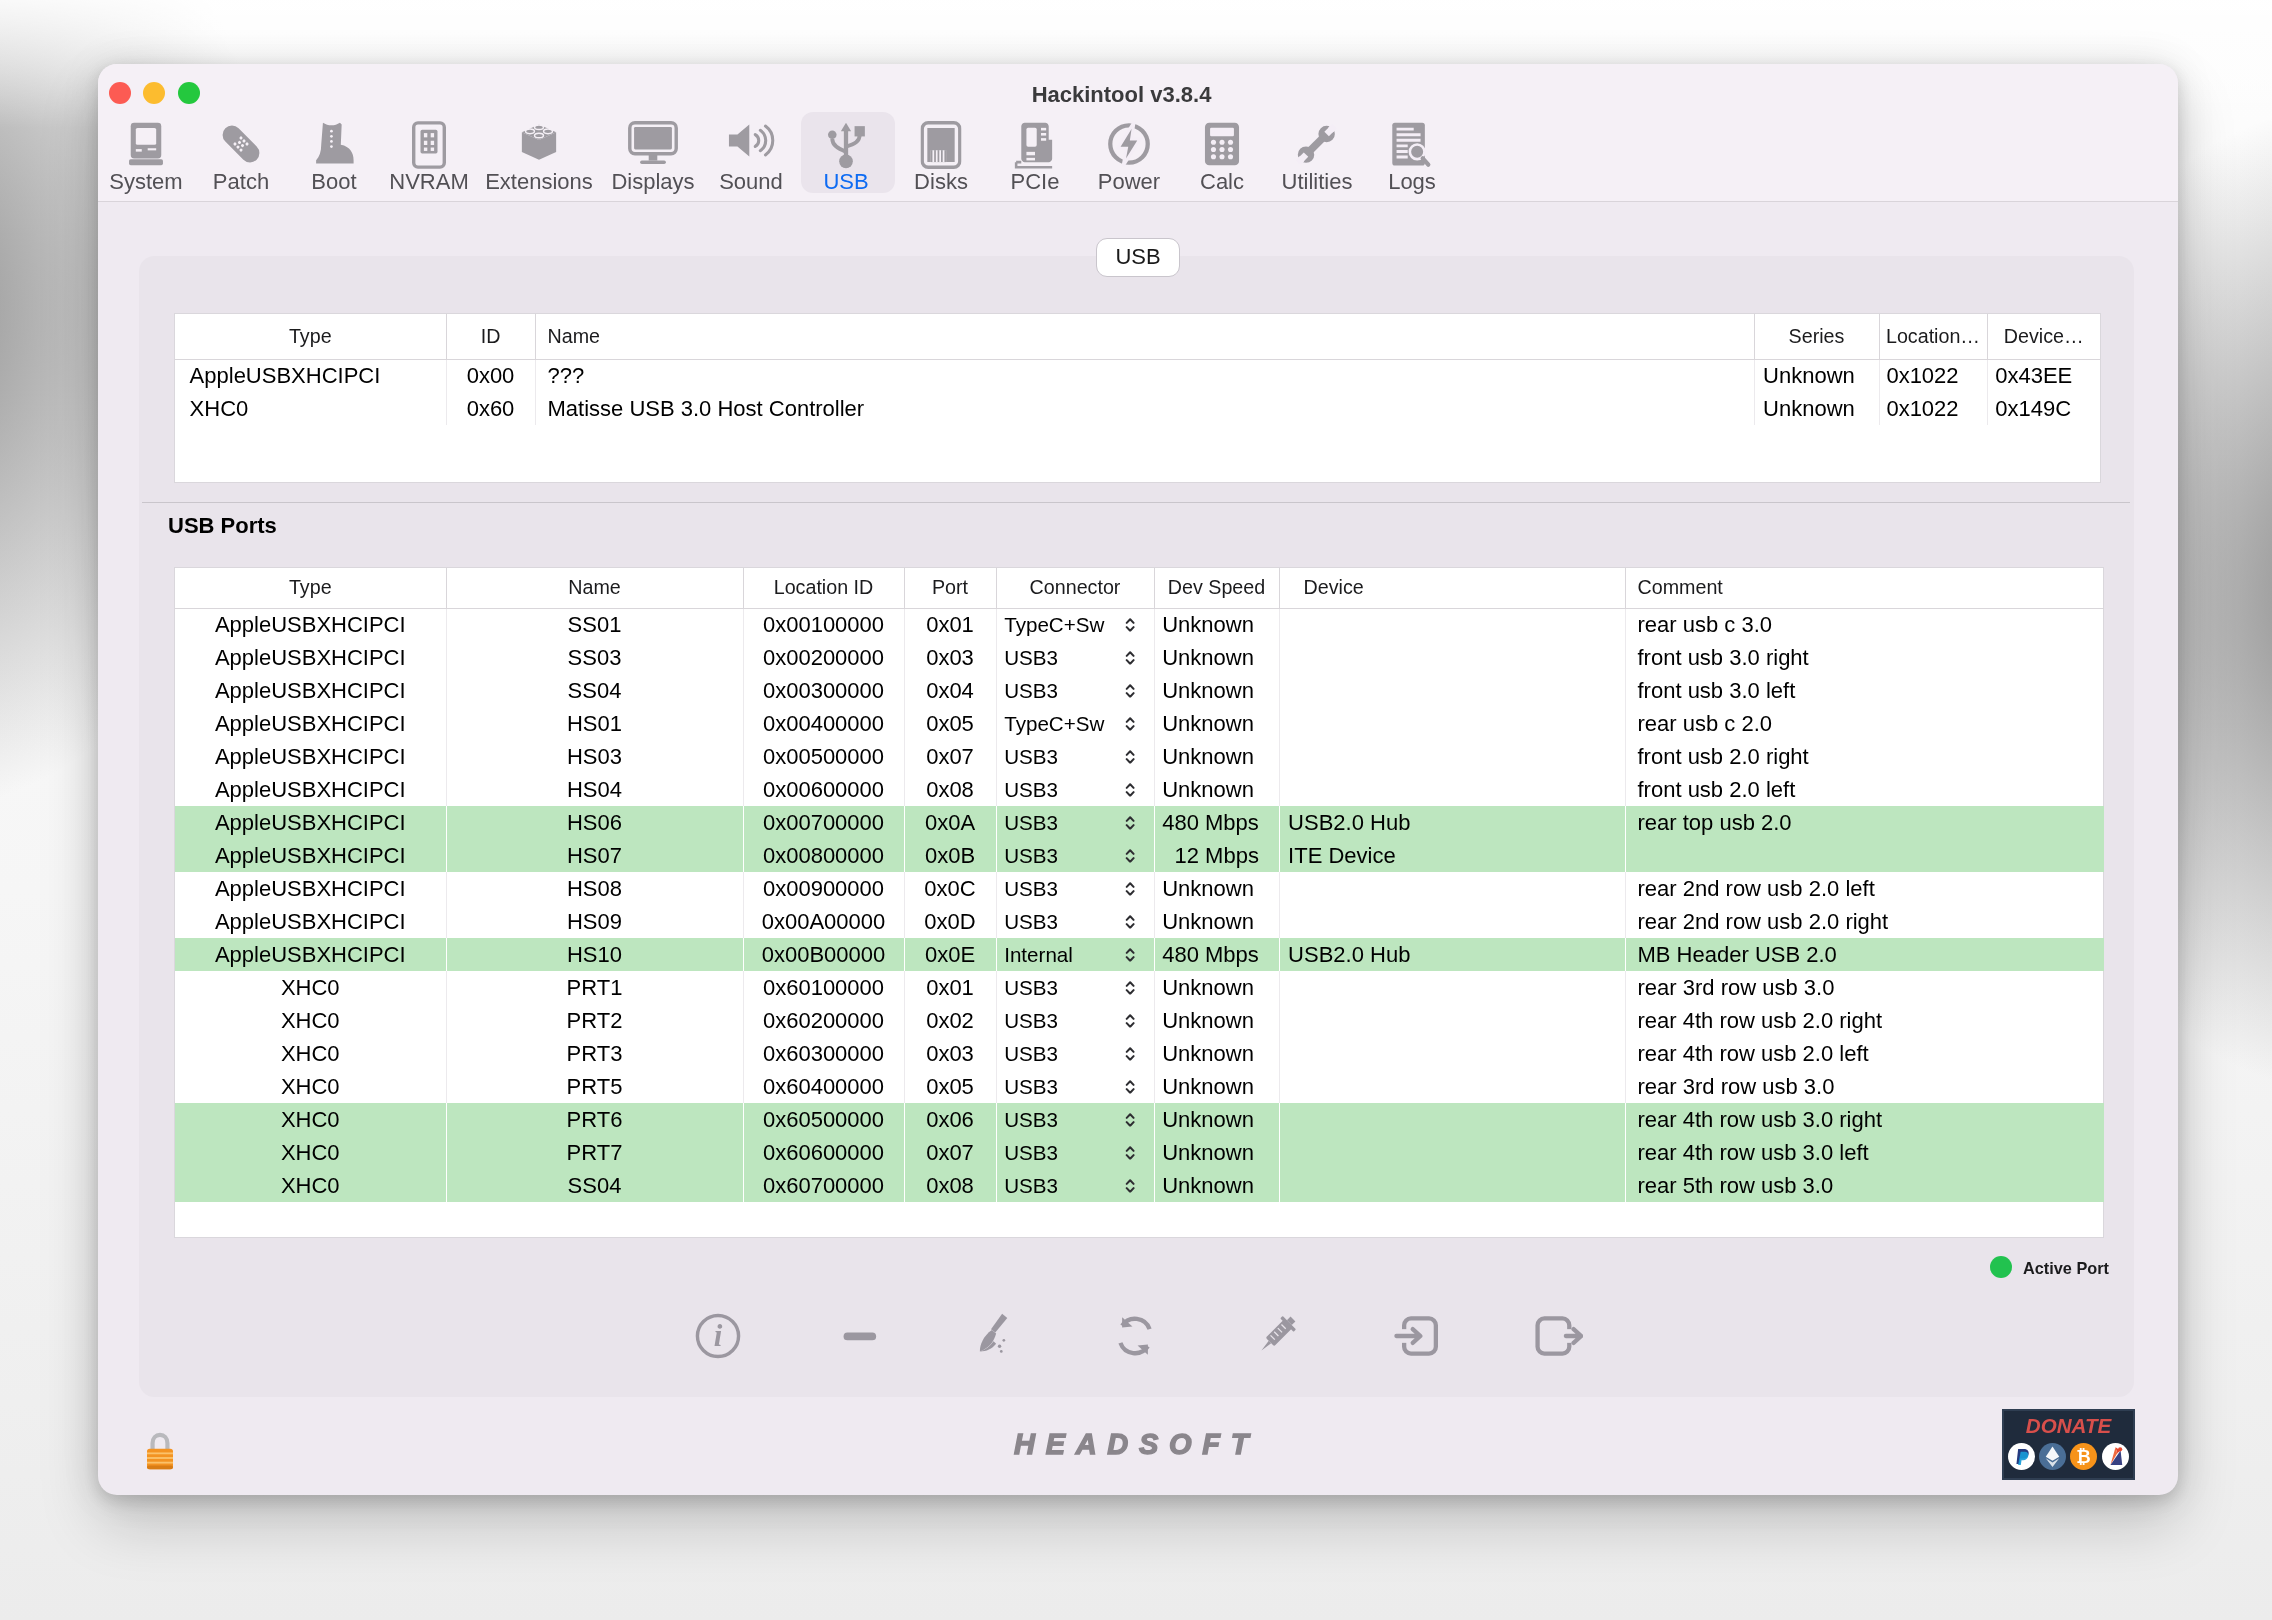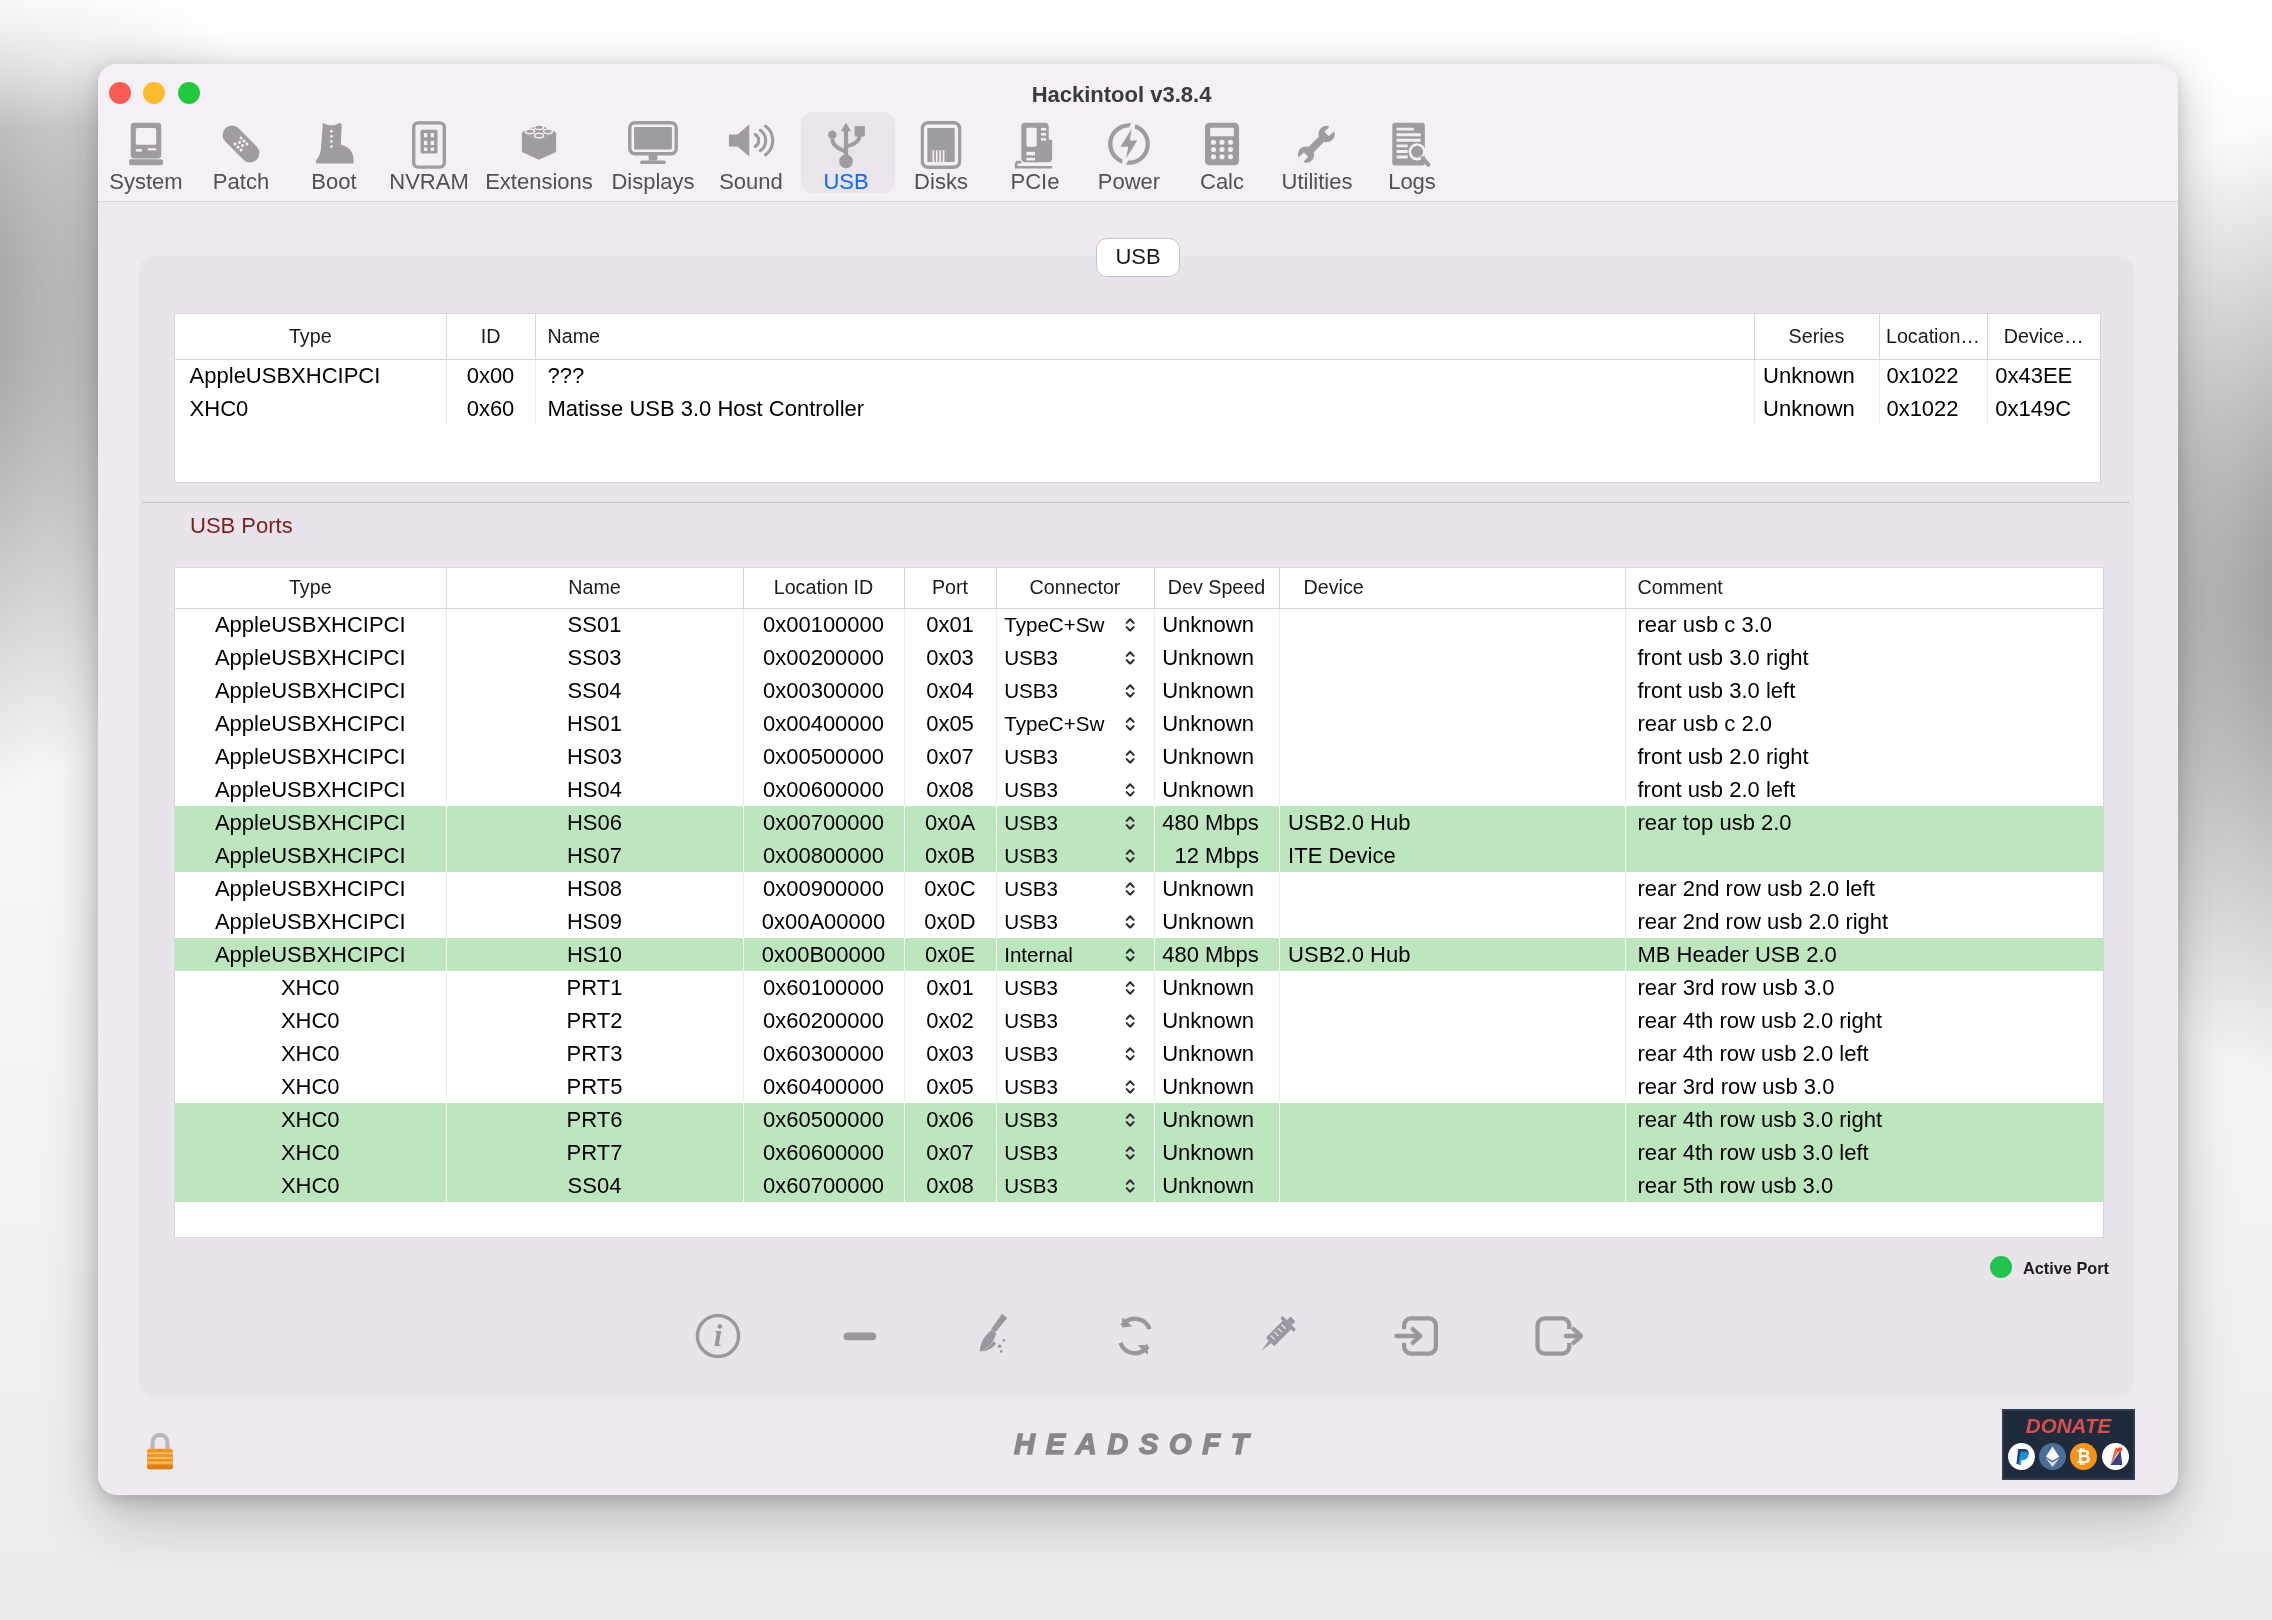--- a/index.html
+++ b/index.html
@@ -53,21 +53,21 @@
 .cc { text-align:center; }
 .cl { text-align:left; padding-left:12px; }
 .hl { text-align:left; padding-left:12px; }
 .t1 { left:35px; top:57px; width:1927px; height:170px; }
 .t1 th { height:45px; }
 .t1 td { height:33px; }
 .t2 { left:35px; top:311px; width:1930px; height:671px; }
 .t2 th { height:40px; }
 .t2 td { height:33px; }
 .sep { position:absolute; left:3.4px; top:246px; width:1988px; height:0.9px; background:#c9c5cb; }
-.usbports { position:absolute; left:51px; top:257px; font-size:22px; font-weight:400; color:#7f1d1d; }
+.usbports { position:absolute; left:29px; top:257px; font-size:22px; font-weight:700; color:#000000; }
 .conn { position:relative; padding-left:7.7px; font-size:20.6px; text-align:left; }
 .updn { position:absolute; right:18px; top:50%; transform:translateY(-50%); }
 .legend { position:absolute; left:1851px; top:1000px; }
 .legend .dot { position:absolute; left:0; top:0; width:22px; height:22px; border-radius:50%; background:#22c24f; }
 .legend .lt { position:absolute; left:33px; top:3.4px; font-size:16.3px; font-weight:700; color:#1b1b1d; white-space:nowrap; }
 .bicons { position:absolute; left:0; top:1056px; width:100%; height:46px; }
 .bi { position:absolute; transform:translateX(-50%); }
 .footer { position:absolute; left:0; top:0; width:100%; height:100%;border-radius:13px; }
 .hs { position:absolute; left:916px; top:1364px; width:248px; }
 .donate { position:absolute; left:1904px; top:1345px; width:133px; height:71px; background:#1f2b3c; border:2.6px solid #2f3e52; }

